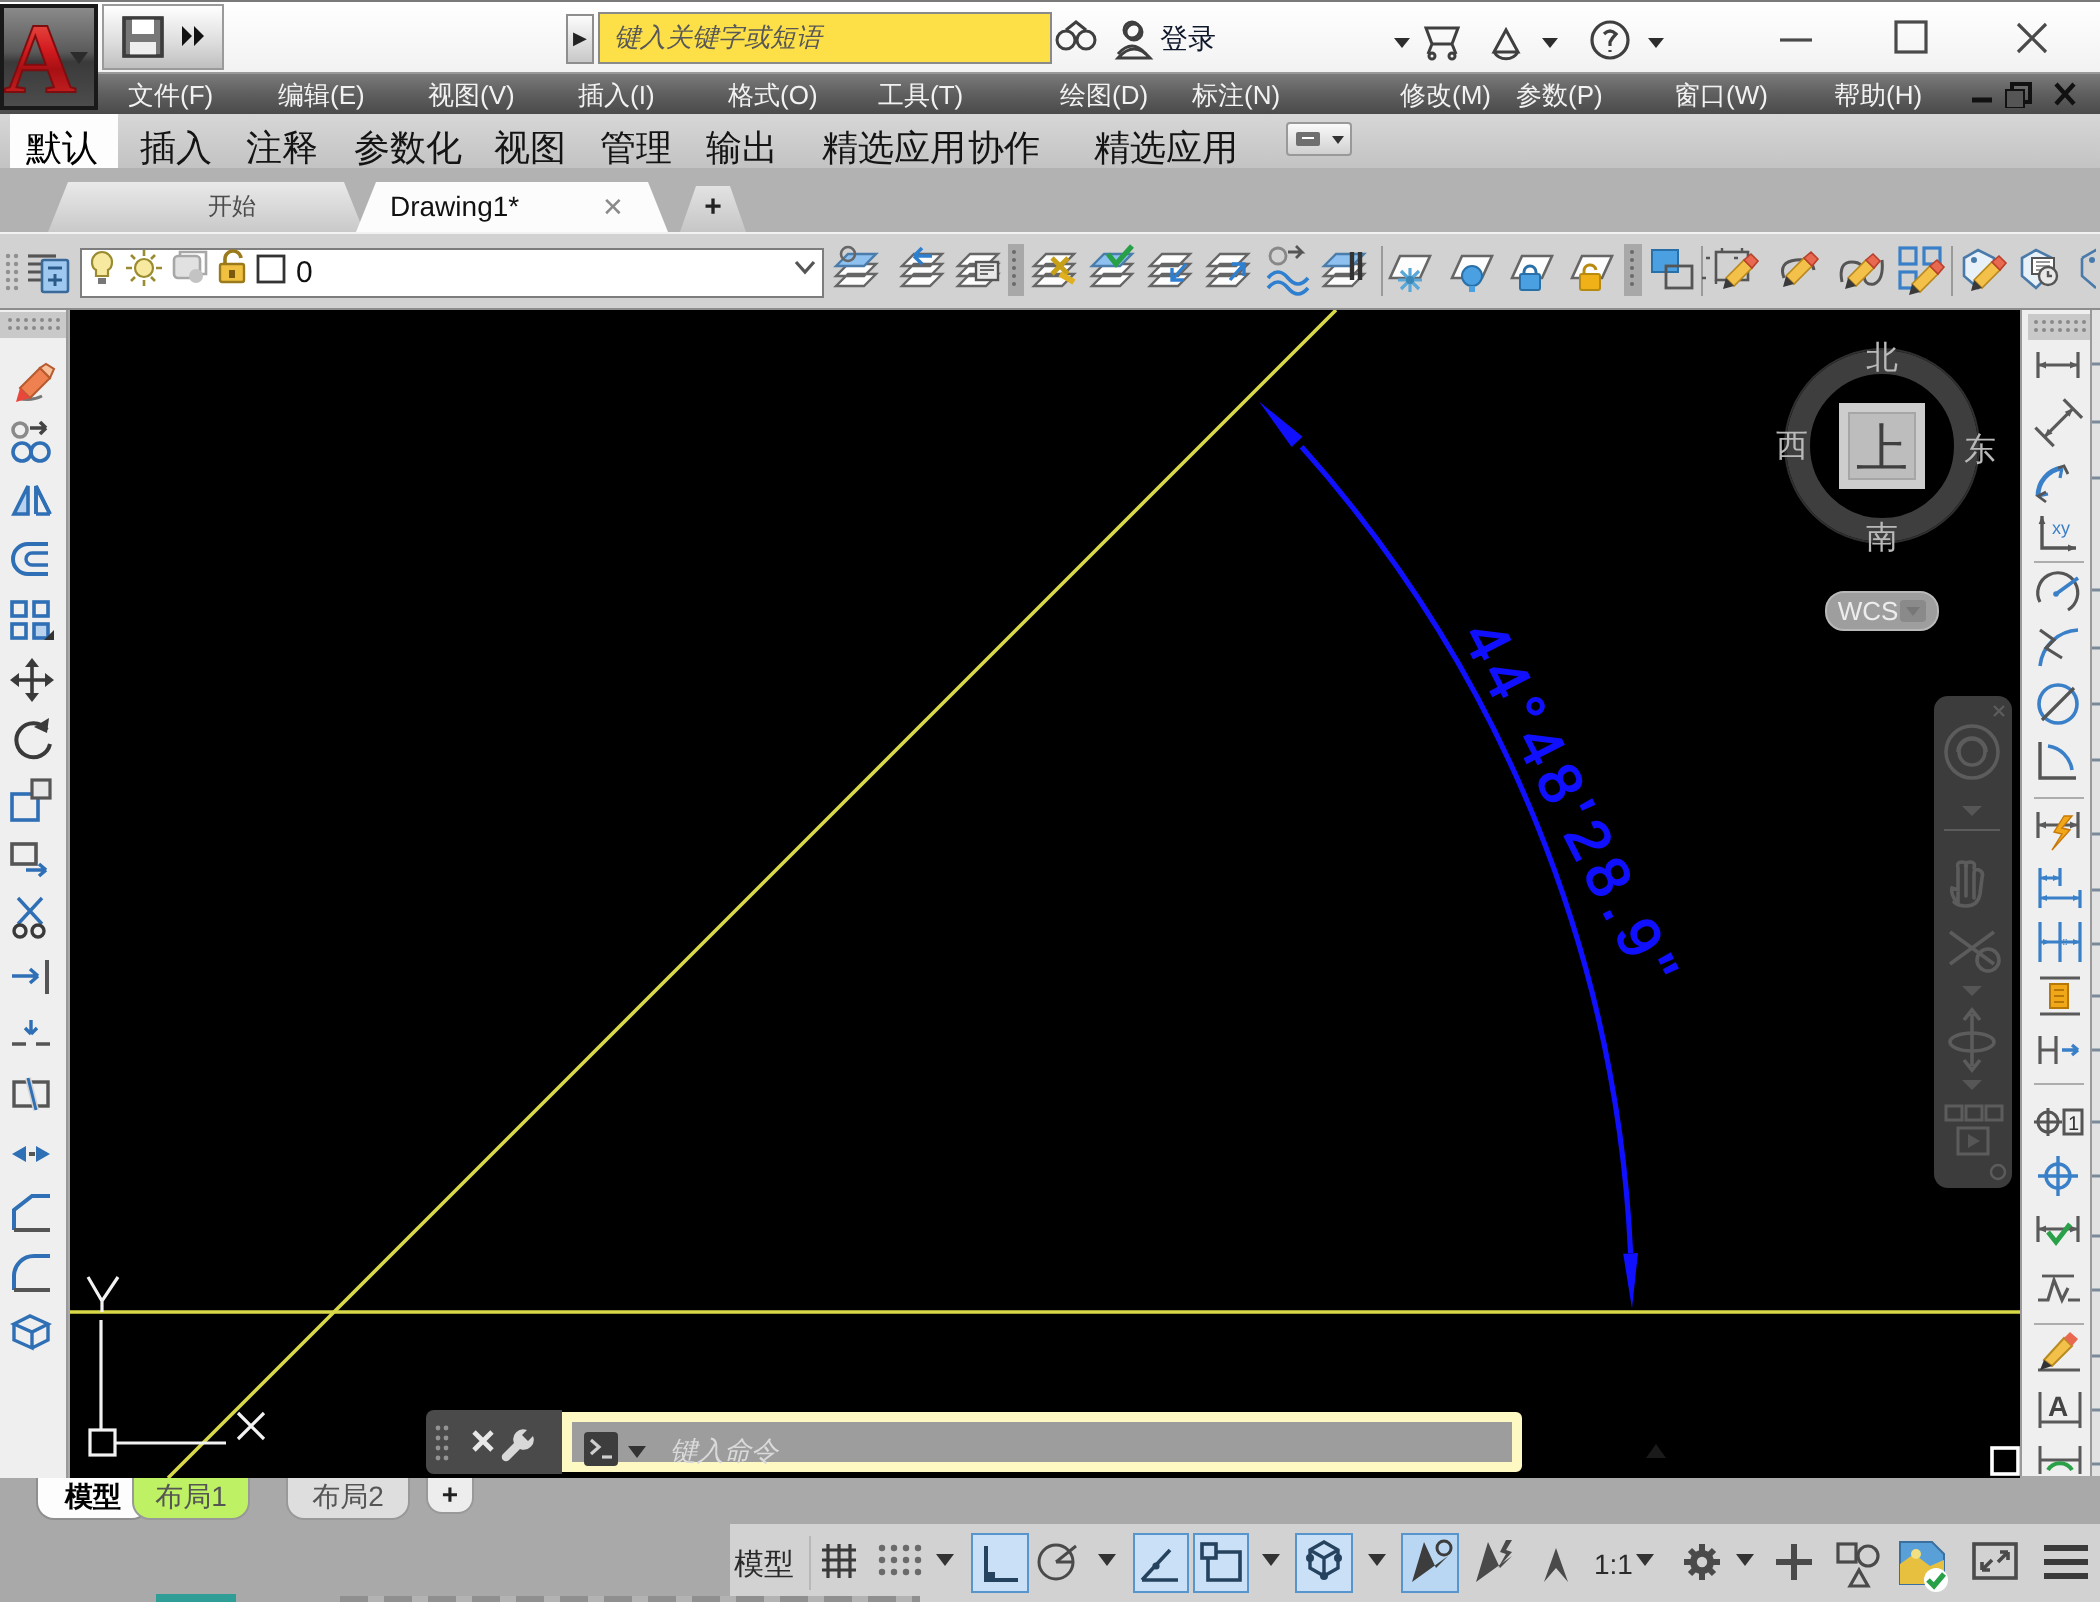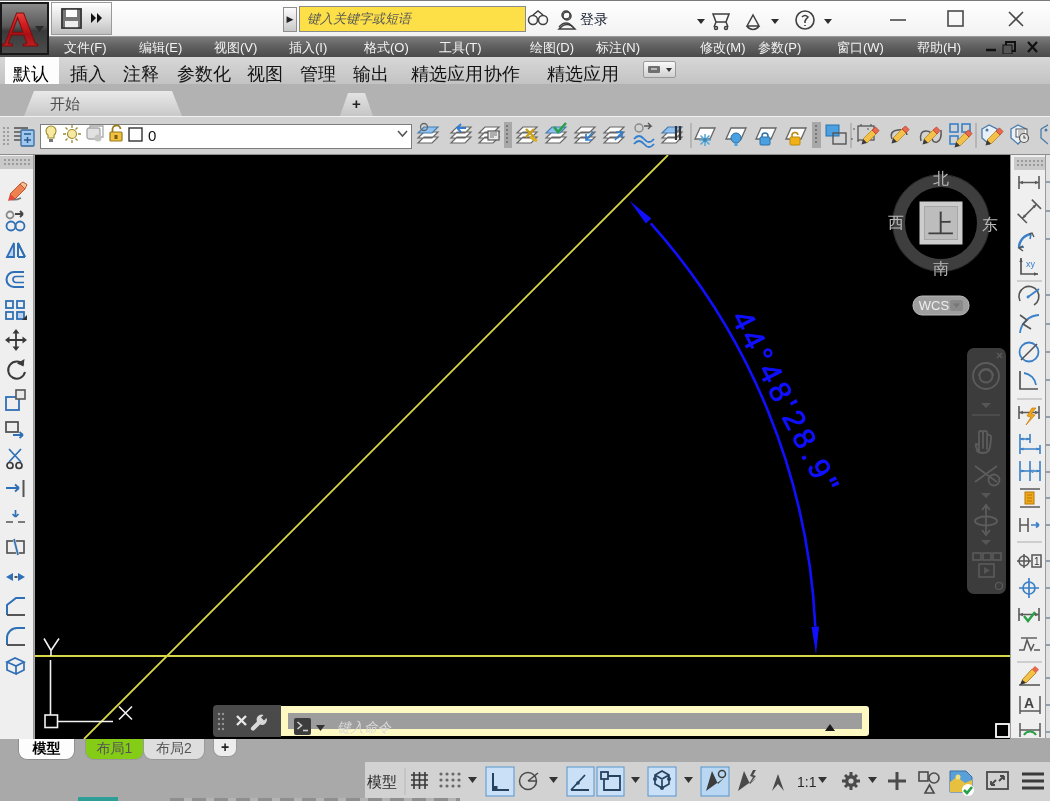--- a/index.html
+++ b/index.html
@@ -17,34 +17,34 @@
 #menubar{left:0;top:37px;width:1050px;height:20px;background:linear-gradient(#7b7b7b,#616161 45%,#4a4a4a);}
 #menubar .mi{position:absolute;top:2px;font-size:13px;color:#f2f2f2;}
 
 #ribbonrow{left:0;top:57px;width:1050px;height:27px;background:linear-gradient(#d7d7d7,#c3c3c3);}
 #ribbonrow .rt{position:absolute;top:5px;font-size:18px;color:#141414;}
 #rtactive{position:absolute;left:5px;top:0;width:54px;height:27px;background:#fdfdfd;}
 #rtbtn{position:absolute;left:643px;top:4px;width:33px;height:17px;background:linear-gradient(#fafafa,#d0d0d0);border:1px solid #999;border-radius:2px;box-sizing:border-box;}
 
 #filetabs{left:0;top:84px;width:1050px;height:32px;background:#b2b2b2;}
 .ftab{position:absolute;top:7px;height:25px;}
-#ft1{left:24px;width:158px;padding-left:26px;box-sizing:border-box;background:linear-gradient(#e9e9e9,#c9c9c9);clip-path:polygon(10px 0,calc(100% - 10px) 0,100% 100%,0 100%);color:#4d4d4d;font-size:15px;text-align:left;line-height:25px;}
+#ft1{left:24px;width:158px;padding-left:26px;box-sizing:border-box;background:linear-gradient(#e9e9e9,#c9c9c9);clip-path:polygon(10px 0,calc(100% - 10px) 0,100% 100%,0 100%);color:#4d4d4d;font-size:12px;text-align:center;line-height:25px;}
 #ft2{left:178px;width:156px;background:#fcfcfc;clip-path:polygon(10px 0,calc(100% - 10px) 0,100% 100%,0 100%);color:#111;font-size:14px;line-height:25px;}
 #ft3{left:340px;top:9px;width:33px;height:23px;background:linear-gradient(#e2e2e2,#c6c6c6);clip-path:polygon(8px 0,calc(100% - 8px) 0,100% 100%,0 100%);color:#222;font-size:15px;font-weight:bold;text-align:center;line-height:22px;}
 
 #toolrow{left:0;top:116px;width:1050px;height:39px;background:#d2d2d2;border-top:1px solid #f2f2f2;border-bottom:1px solid #8d8d8d;box-sizing:border-box;}
 #layercombo{position:absolute;left:40px;top:7px;width:372px;height:25px;background:#fff;border:1px solid #7d7d7d;box-sizing:border-box;}
 
 #lefttb{left:0;top:155px;width:34px;height:584px;background:#efefef;border-right:1px solid #9a9a9a;box-sizing:border-box;}
 #canvas{left:35px;top:155px;width:975px;height:584px;background:#000;}
 #righttb{left:1010px;top:155px;width:36px;height:583px;background:#efefef;border-left:1px solid #9a9a9a;border-right:1px solid #9a9a9a;box-sizing:border-box;}
 
 #cmddock{left:213px;top:705px;width:624px;height:32px;z-index:40;}
 #cmdleft{position:absolute;left:0;top:0;width:68px;height:32px;background:#4a4a4a;border-radius:4px 0 0 4px;}
-#cmdinput{position:absolute;left:68px;top:1px;width:588px;height:30px;background:#9d9d9d;border-radius:0 3px 3px 0;border:7px solid #fef9c3;box-sizing:border-box;}
+#cmdinput{position:absolute;left:68px;top:1px;width:480px;height:30px;background:#9d9d9d;border-radius:0 3px 3px 0;border:5px solid #fef9c3;box-sizing:border-box;}
 
 #laytabs{left:0;top:739px;width:1050px;height:23px;background:#a9a9a9;}
 .ltab{position:absolute;top:0;height:21px;font-size:14px;text-align:center;}
 
 #statusbar{left:0;top:762px;width:1050px;height:39px;background:#a9a9a9;}
 #statuspanel{position:absolute;left:365px;top:0;width:685px;height:39px;background:#d2d2d2;}
 </style></head>
 <body>
 <div class="app">
 
@@ -144,20 +144,21 @@
   <span class="rt" style="left:547px">精选应用</span>
   <div id="rtbtn"><svg width="31" height="15">
           <rect x="4" y="4" width="12" height="7" rx="1" fill="#6f6f6f"></rect>
           <path d="M7 7 h6" stroke="#fff"></path>
           <path d="M22 6 l6 0 -3 4 z" fill="#333"></path>
         </svg></div>
 </div>
 
 <div class="abs" id="filetabs">
   <div class="ftab" id="ft1">开始</div>
+  <div class="ftab" id="ft2"><span style="margin-left:17px">Drawing1*</span><span style="position:absolute;left:123px;top:0;color:#8a8a8a;font-size:13px">✕</span></div>
   <div class="ftab" id="ft3">+</div>
 </div>
 
 <div class="abs" id="toolrow">
   <div id="layercombo"></div>
   <svg style="position:absolute;left:0;top:0" width="1048" height="37" viewBox="0 0 1048 37">
    <defs>
     <g id="lyr">
      <path d="M1 20 L7 14 L21 14 L15 20 Z M1 15 L7 9 L21 9 L15 15 Z" fill="#fdfdfd" stroke="#666" stroke-width="1.2"></path>
      <path d="M1 10 L7 4 L21 4 L15 10 Z" fill="#8ec1ef" stroke="#4a7dab" stroke-width="1.2"></path>
@@ -680,21 +681,21 @@
           <path d="M15 17.5 h5" stroke="#cfcfcf" stroke-width="1.6"></path>
       <path d="M28 12 l9 0 -4.5 6 z" fill="#333"></path>
       <text x="49" y="19" font-size="13.5" font-style="italic" fill="#dadada" font-family="Liberation Sans">键入命令</text>
       <path d="M537 18 l5 -7 5 7 z" fill="#1a1a1a"></path>
     </svg>
   </div>
 </div>
 
 <div class="abs" id="laytabs">
   <div class="ltab" style="left:18px;width:57px;background:#fdfdfd;border:1px solid #8f8f8f;border-top:none;border-radius:0 0 9px 9px;font-weight:bold;color:#000;line-height:19px;box-sizing:border-box">模型</div>
-  <div class="ltab" style="left:85px;width:59px;background:#84cc16;border:1px solid #999;border-top:none;border-radius:0 0 9px 9px;color:#555;line-height:19px;box-sizing:border-box">布局1</div>
+  <div class="ltab" style="left:66px;width:59px;background:#bef264;border:1px solid #999;border-top:none;border-radius:0 0 9px 9px;color:#555;line-height:19px;box-sizing:border-box">布局1</div>
   <div class="ltab" style="left:143px;width:62px;background:#dedede;border:1px solid #999;border-top:none;border-radius:0 0 9px 9px;color:#555;line-height:19px;box-sizing:border-box">布局2</div>
   <div class="ltab" style="left:213px;width:24px;height:18px;background:#ededed;border:1px solid #999;border-top:none;border-radius:0 0 8px 8px;color:#222;font-weight:bold;line-height:16px;box-sizing:border-box">+</div>
 </div>
 
 <div class="abs" id="statusbar">
   <div id="statuspanel"></div>
   <div class="abs" style="left:78px;top:35px;width:40px;height:4px;background:#2e9e97"></div>
   <div class="abs" style="left:170px;top:36px;width:290px;height:3px;background:repeating-linear-gradient(90deg,#8f8f8f 0 14px,#b3b3b3 14px 22px)"></div>
   <svg style="position:absolute;left:0;top:0" width="1050" height="39" viewBox="0 0 1050 39">
    <text x="367" y="25" font-size="15" fill="#2a2a2a" font-family="Liberation Sans">模型</text>

